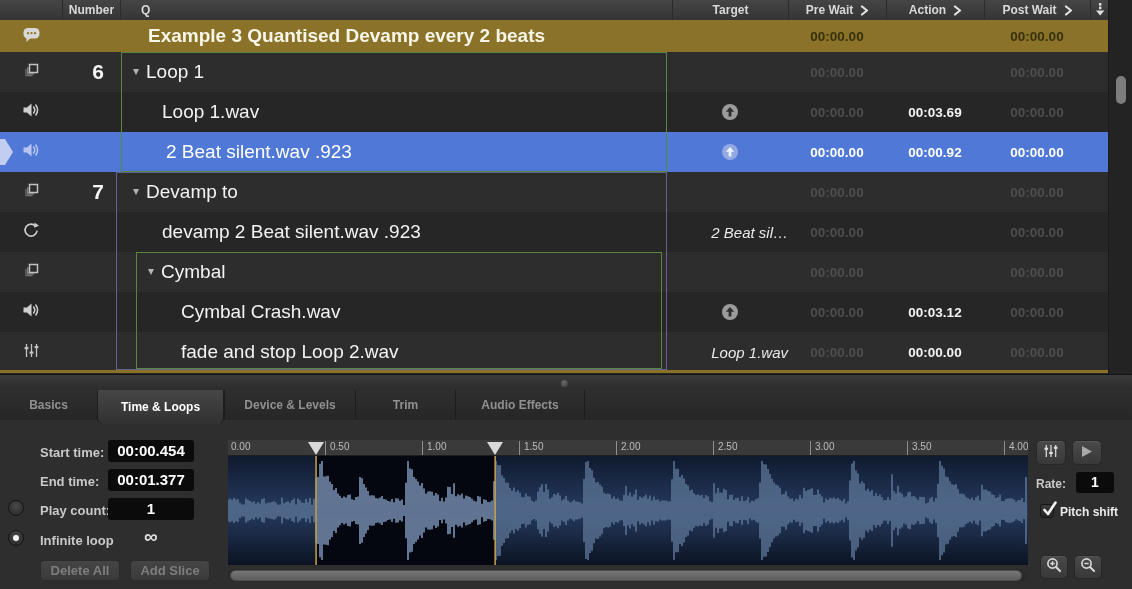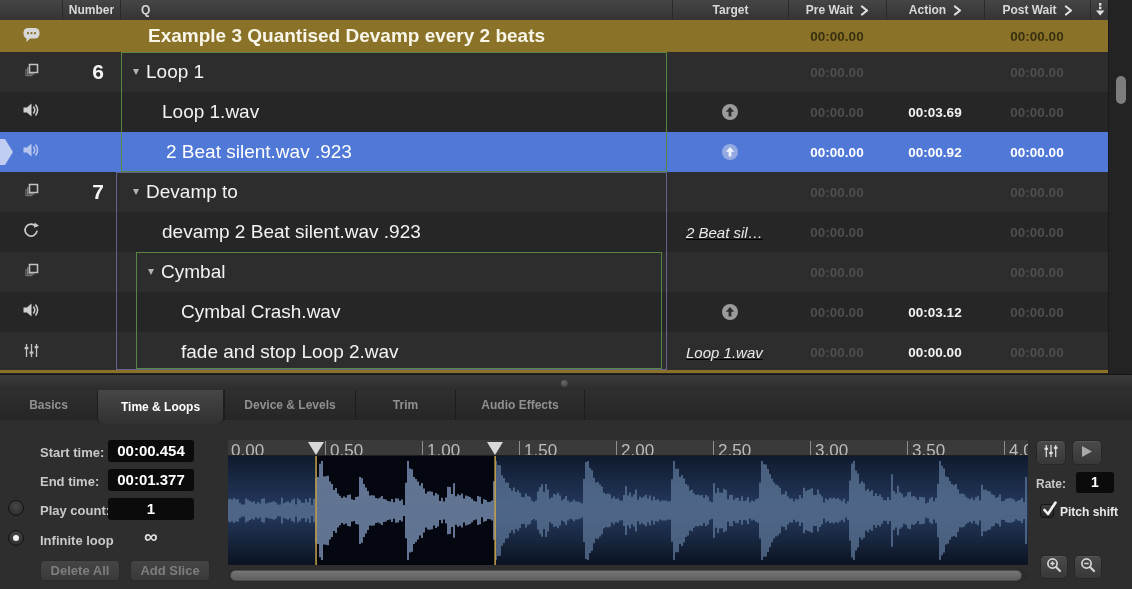--- a/index.html
+++ b/index.html
@@ -18,21 +18,21 @@
   .row{display:flex;align-items:center;height:40px;box-sizing:border-box;}
   .r-light{background:#2d2d2d;}
   .r-dark{background:#262626;}
   .r-memo{background:#8a7328;height:32px;}
   .r-sel{background:#5078d6;position:relative;}
   .c-ic{width:62px;flex:none;display:flex;align-items:center;justify-content:center;}
   .c-num{width:58px;flex:none;text-align:right;padding-right:16px;box-sizing:border-box;
     color:#f5f5f5;font-size:21px;font-weight:600;}
   .c-q{width:552px;flex:none;display:flex;align-items:center;overflow:hidden;box-sizing:border-box;}
   .c-tg{width:116px;flex:none;display:flex;align-items:center;justify-content:center;}
-  .c-tg.lft{justify-content:flex-start;padding-left:14px;box-sizing:border-box;text-decoration:underline;}
+  .c-tg.lft{justify-content:flex-end;padding-left:14px;box-sizing:border-box;}
   .c-pre,.c-act{width:98px;flex:none;text-align:center;font-size:13.5px;}
   .c-post{width:106px;flex:none;text-align:center;font-size:13.5px;}
   .dim{color:#4e4e4e;font-weight:600;}
   .lit{color:#f2f2f2;font-weight:600;}
   .gdim{color:#38300f;font-weight:600;}
   .wsel{color:#ffffff;font-weight:600;}
   .cname{color:#f2f2f2;font-size:19px;white-space:nowrap;}
   .r-memo .cname{color:#f8f5e9;font-weight:bold;}
   .r-sel .cname{color:#ffffff;}
   .disc{color:#b4b4b4;font-size:12px;margin-right:7px;transform:translateY(-1px);}
@@ -71,21 +71,21 @@
   .radio .dot{position:absolute;left:4px;top:4px;width:6px;height:6px;border-radius:50%;background:#f2f2f2;display:none;}
   .radio.on .dot{display:block;}
   .ibtn{position:absolute;height:19px;border-radius:4px;background:linear-gradient(#454545,#3a3a3a);
     border:1px solid #2b2b2b;color:#7e7e7e;font-size:13px;font-weight:bold;text-align:center;line-height:19px;box-sizing:content-box;}
   .inf{position:absolute;color:#e0e0e0;font-size:19px;font-weight:bold;}
 
   
   #wave{position:absolute;left:228px;top:20px;width:800px;height:146px;}
   #wfRuler{position:absolute;left:0;top:0;width:800px;height:16px;background:#3a3a3a;
     border-bottom:1px solid #1e1e1e;box-sizing:border-box;overflow:hidden;}
-  .rtick{position:absolute;top:1px;height:14px;color:#bcbcbc;font-size:17px;padding-left:4px;border-left:1px solid #8f8f8f;}
+  .rtick{position:absolute;top:1px;height:14px;color:#bcbcbc;font-size:10px;padding-left:4px;border-left:1px solid #8f8f8f;}
   .rtick.nofirst{border-left:none;padding-left:3px;}
   .wf-handle{position:absolute;top:2px;width:0;height:0;z-index:4;
     border-left:8px solid transparent;border-right:8px solid transparent;border-top:13px solid #d9d9d9;}
   #wfSvg{position:absolute;left:0;top:16px;}
   #hstrack{position:absolute;left:0;top:129px;width:800px;height:13px;border-radius:7px;background:#2b2b2b;}
   #hsthumb{position:absolute;left:2px;top:1px;width:792px;height:11px;border-radius:6px;
     background:linear-gradient(#757575,#5f5f5f);border:1px solid #4c4c4c;box-sizing:border-box;}
 
   .sqbtn{position:absolute;border-radius:5px;background:linear-gradient(#4a4a4a,#383838);
     border:1px solid #272727;box-shadow:inset 0 1px 0 rgba(255,255,255,.07);

